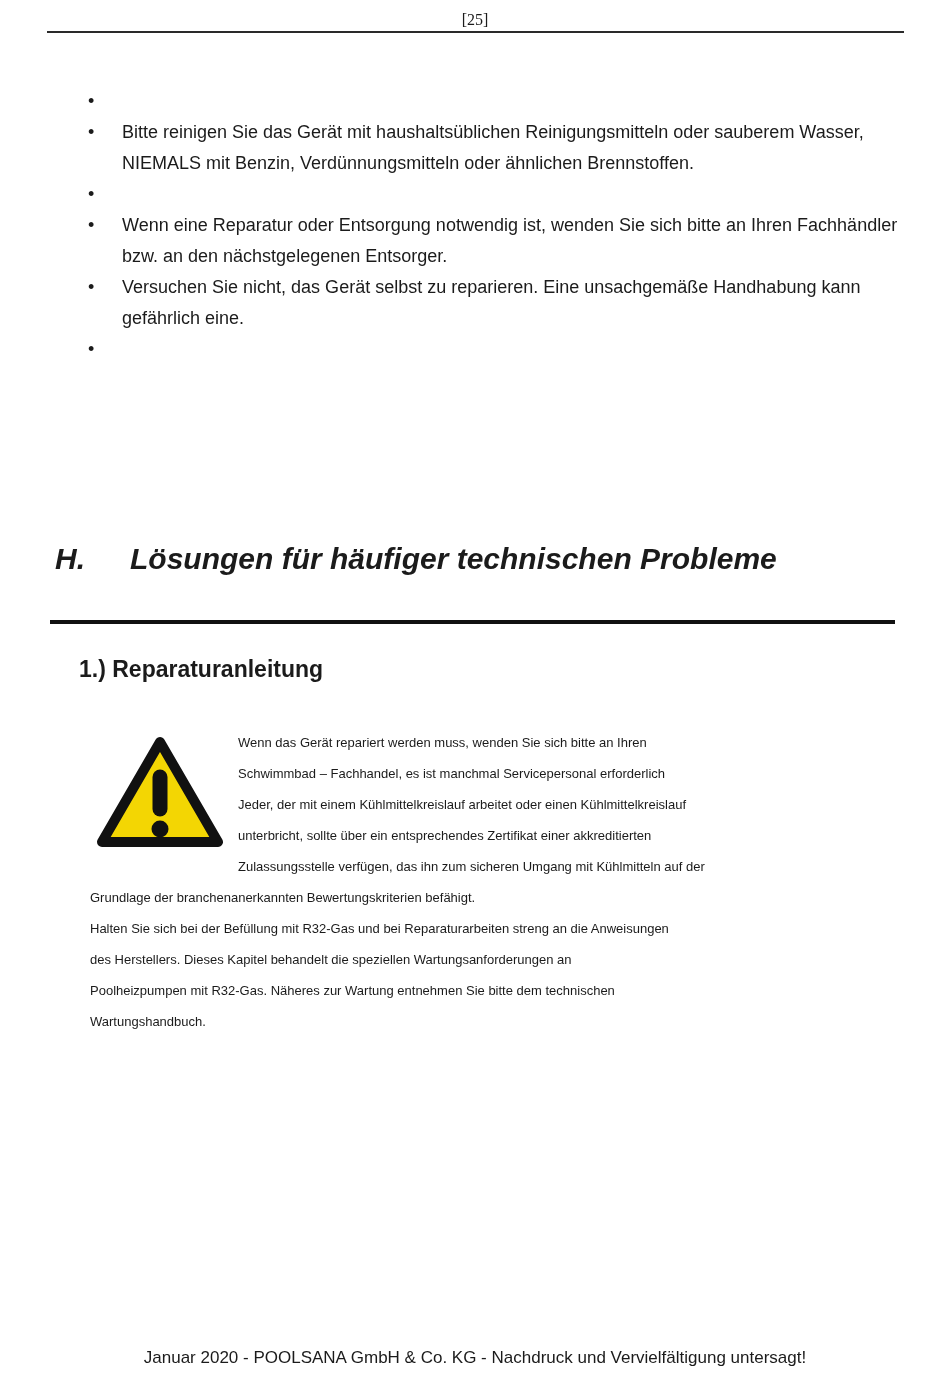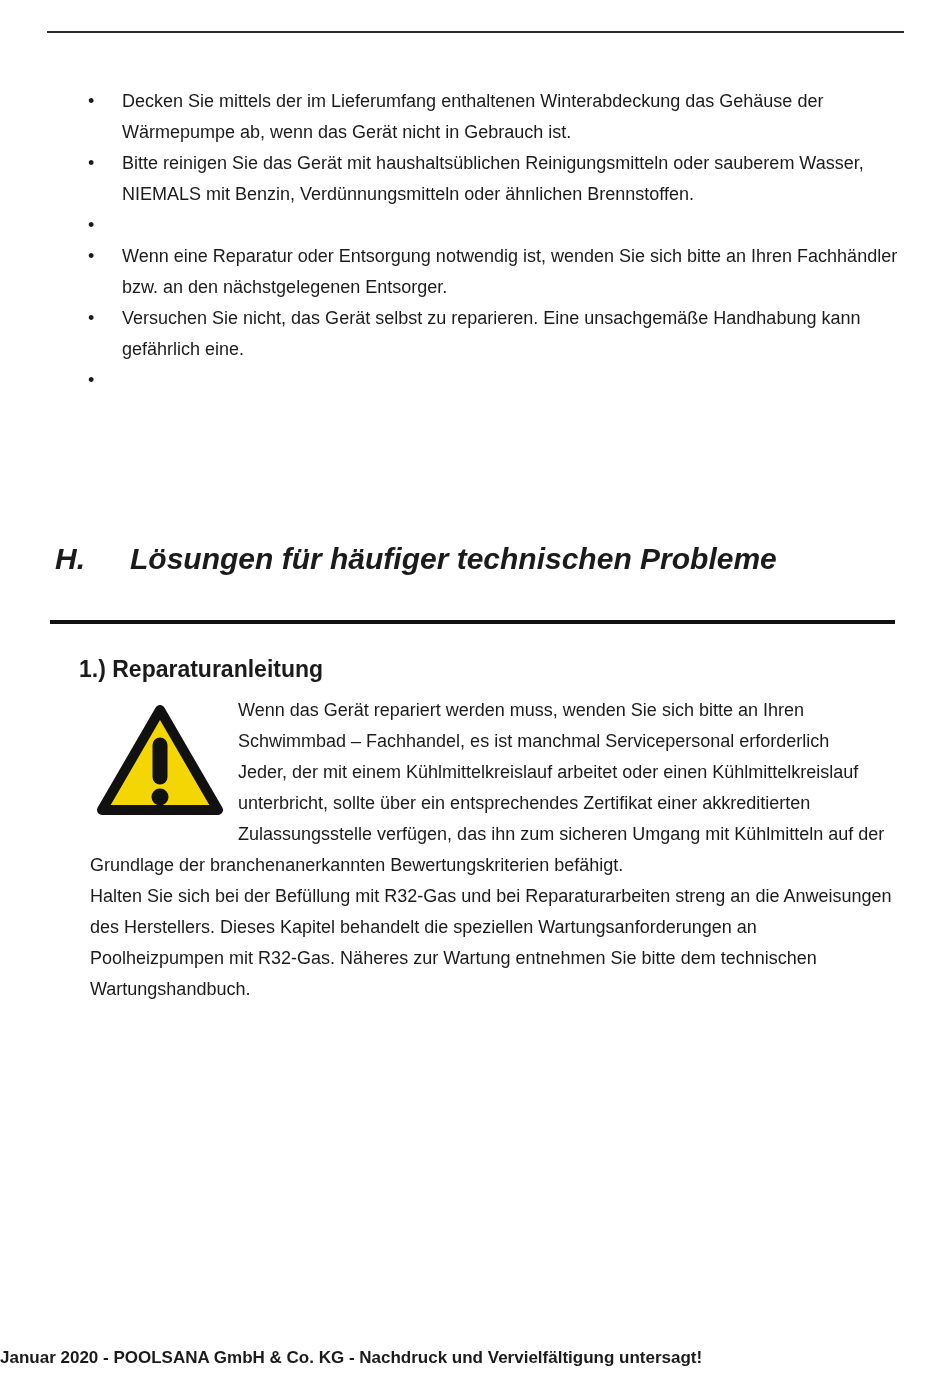--- a/index.html
+++ b/index.html
@@ -92,24 +92,24 @@
     top: 654px;
     left: 79px;
     font-size: 23px;
     font-weight: bold;
     line-height: 30px;
   }
 
   
   .repair-body {
     position: absolute;
-    top: 695px;
+    top: 727px;
     left: 90px;
     width: 815px;
-    font-size: 18px;
+    font-size: 13px;
     line-height: 31px;
   }
   .warn-float {
     float: left;
     width: 148px;
     height: 150px;
   }
   .warn-float svg {
     display: block;
     margin: 8px 0 0 5px;
@@ -117,38 +117,37 @@
   .para {
     white-space: pre-line;
   }
 
   
   .footer-text {
     position: absolute;
     top: 1347px;
     left: 0;
     width: 100%;
+    text-align: center;
     font-size: 17px;
     line-height: 22px;
-    font-weight: bold;
   }
 </style>
 </head>
 <body>
 
 <div class="page">
 
+  <div class="page-number">[25]</div>
 
   <div class="header-rule"></div>
 
   <ul class="bullet-list">
       <li>
         <span class="bullet-marker">•</span>
-        <span class="bullet-text">Decken Sie mittels der im Lieferumfang enthaltenen Winterabdeckung das Gehäuse der
-Wärmepumpe ab, wenn das Gerät nicht in Gebrauch ist.</span>
       </li>
       <li>
         <span class="bullet-marker">•</span>
         <span class="bullet-text">Bitte reinigen Sie das Gerät mit haushaltsüblichen Reinigungsmitteln oder sauberem Wasser,
 NIEMALS mit Benzin, Verdünnungsmitteln oder ähnlichen Brennstoffen.</span>
       </li>
       <li>
         <span class="bullet-marker">•</span>
       </li>
       <li>

